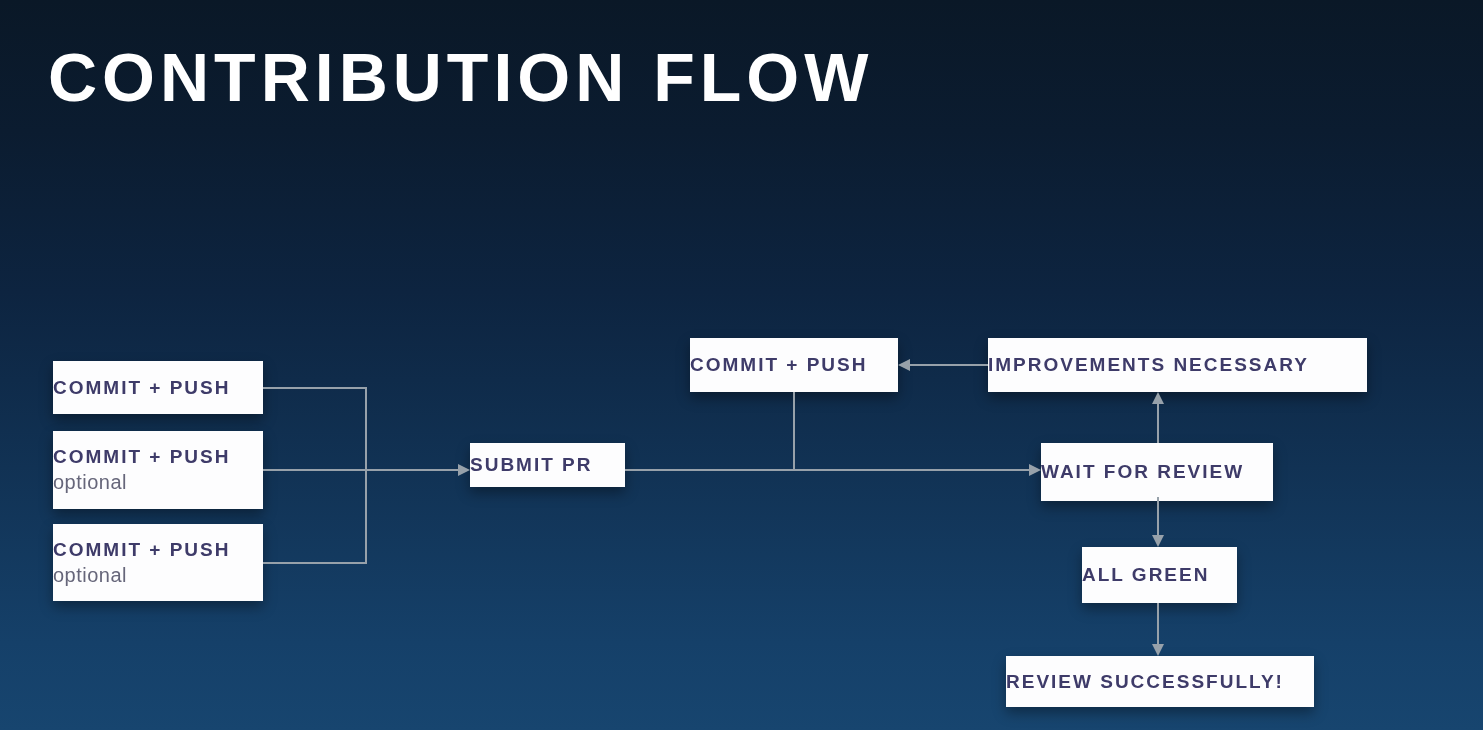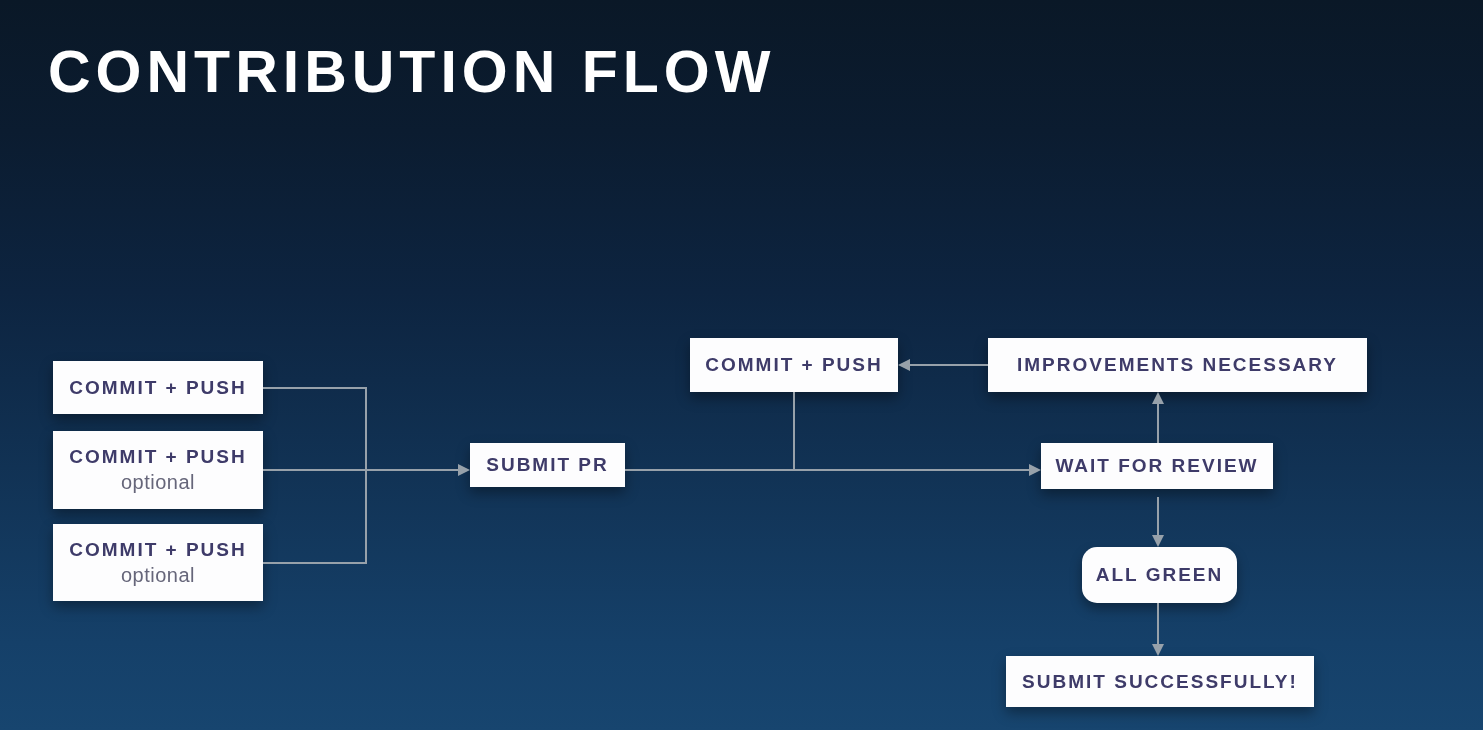--- a/index.html
+++ b/index.html
@@ -15,31 +15,31 @@
       #0d2440 40%,
       #113254 64%,
       #154069 88%,
       #17456f 100%);
   }
   .title {
     position: absolute;
     left: 48px;
     top: 38px;
     margin: 0;
-    font-size: 59px;
+    font-size: 68px;
     font-weight: 800;
     letter-spacing: 5px;
     color: #ffffff;
   }
   .node {
     position: absolute;
     background: #fdfdfe;
     display: flex;
     flex-direction: column;
-    align-items: center;
+    align-items: flex-start;
     justify-content: center;
     box-shadow: 0 6px 12px rgba(0, 0, 0, 0.35);
   }
   .node .label {
     font-weight: bold;
     font-size: 19px;
     letter-spacing: 2px;
     color: #3e3b69;
     white-space: nowrap;
   }
@@ -103,30 +103,30 @@
   </div>
 
   <div class="node" style="left:690px; top:338px; width:208px; height:54px;">
     <span class="label">COMMIT + PUSH</span>
   </div>
 
   <div class="node" style="left:988px; top:338px; width:379px; height:54px;">
     <span class="label">IMPROVEMENTS NECESSARY</span>
   </div>
 
-  <div class="node" style="left:1041px; top:443px; width:232px; height:46px;">
+  <div class="node" style="left:1041px; top:443px; width:232px; height:58px;">
     <span class="label">WAIT FOR REVIEW</span>
   </div>
 
-  <div class="node" style="left:1082px; top:547px; width:155px; height:56px;border-radius:15px;">
+  <div class="node" style="left:1082px; top:547px; width:155px; height:56px;">
     <span class="label">ALL GREEN</span>
   </div>
 
   <div class="node" style="left:1006px; top:656px; width:308px; height:51px;">
-    <span class="label">SUBMIT SUCCESSFULLY!</span>
+    <span class="label">REVIEW SUCCESSFULLY!</span>
   </div>
 
   <div class="line h" style="left:263px; top:387px; width:104px;"></div>
   <div class="line h" style="left:263px; top:469px; width:195px;"></div>
   <div class="line h" style="left:263px; top:562px; width:104px;"></div>
   <div class="line v" style="left:365px; top:387px; height:177px;"></div>
   <div class="ah right" style="left:458px; top:464px;"></div>
 
   <div class="line h" style="left:625px; top:469px; width:404px;"></div>
   <div class="ah right" style="left:1029px; top:464px;"></div>

